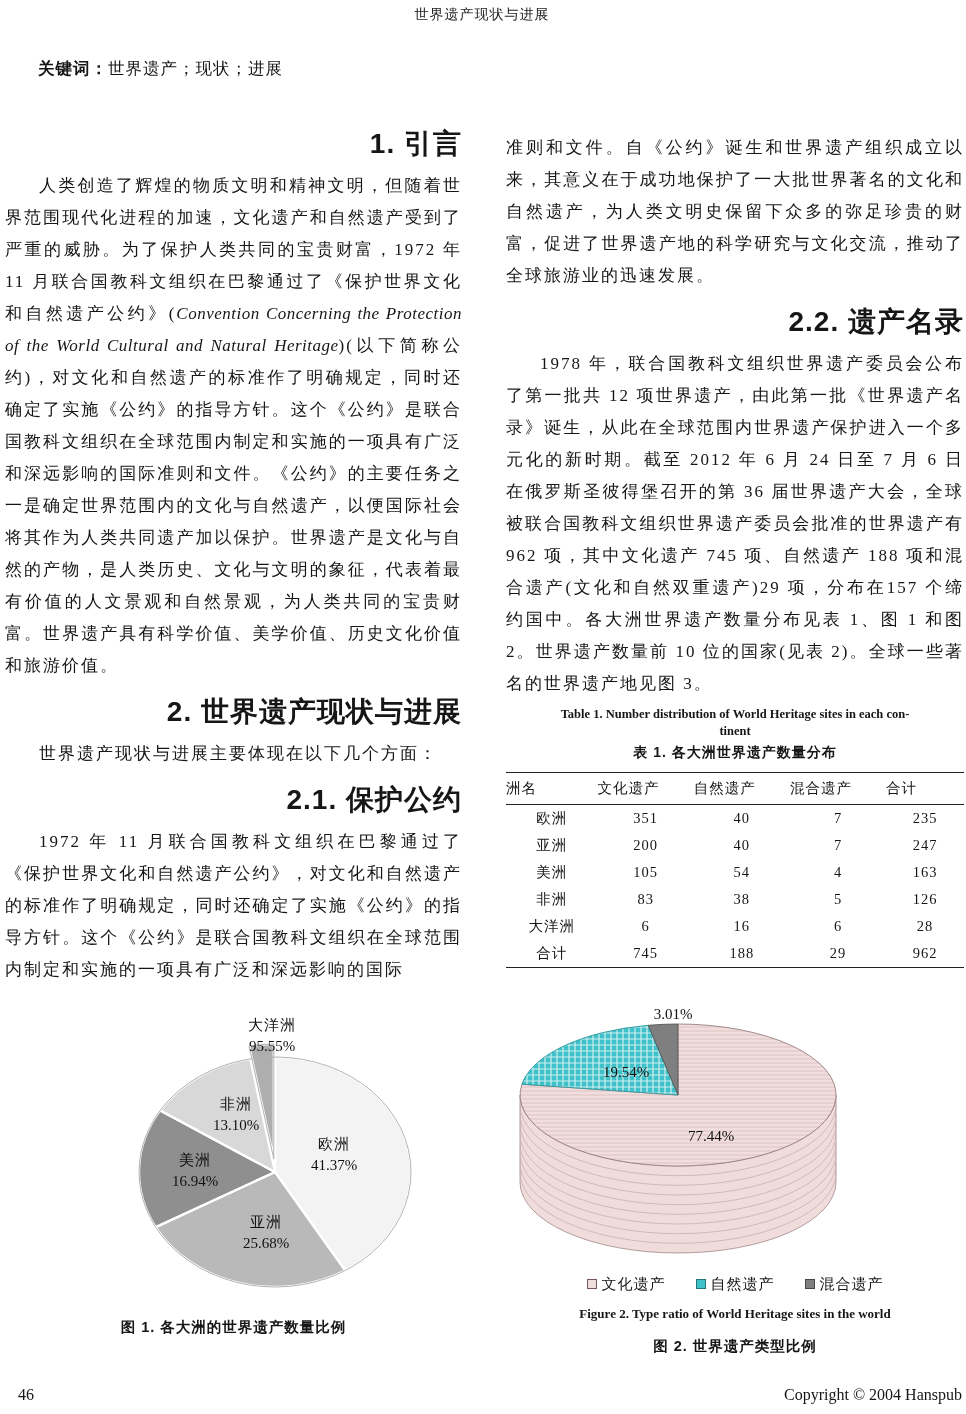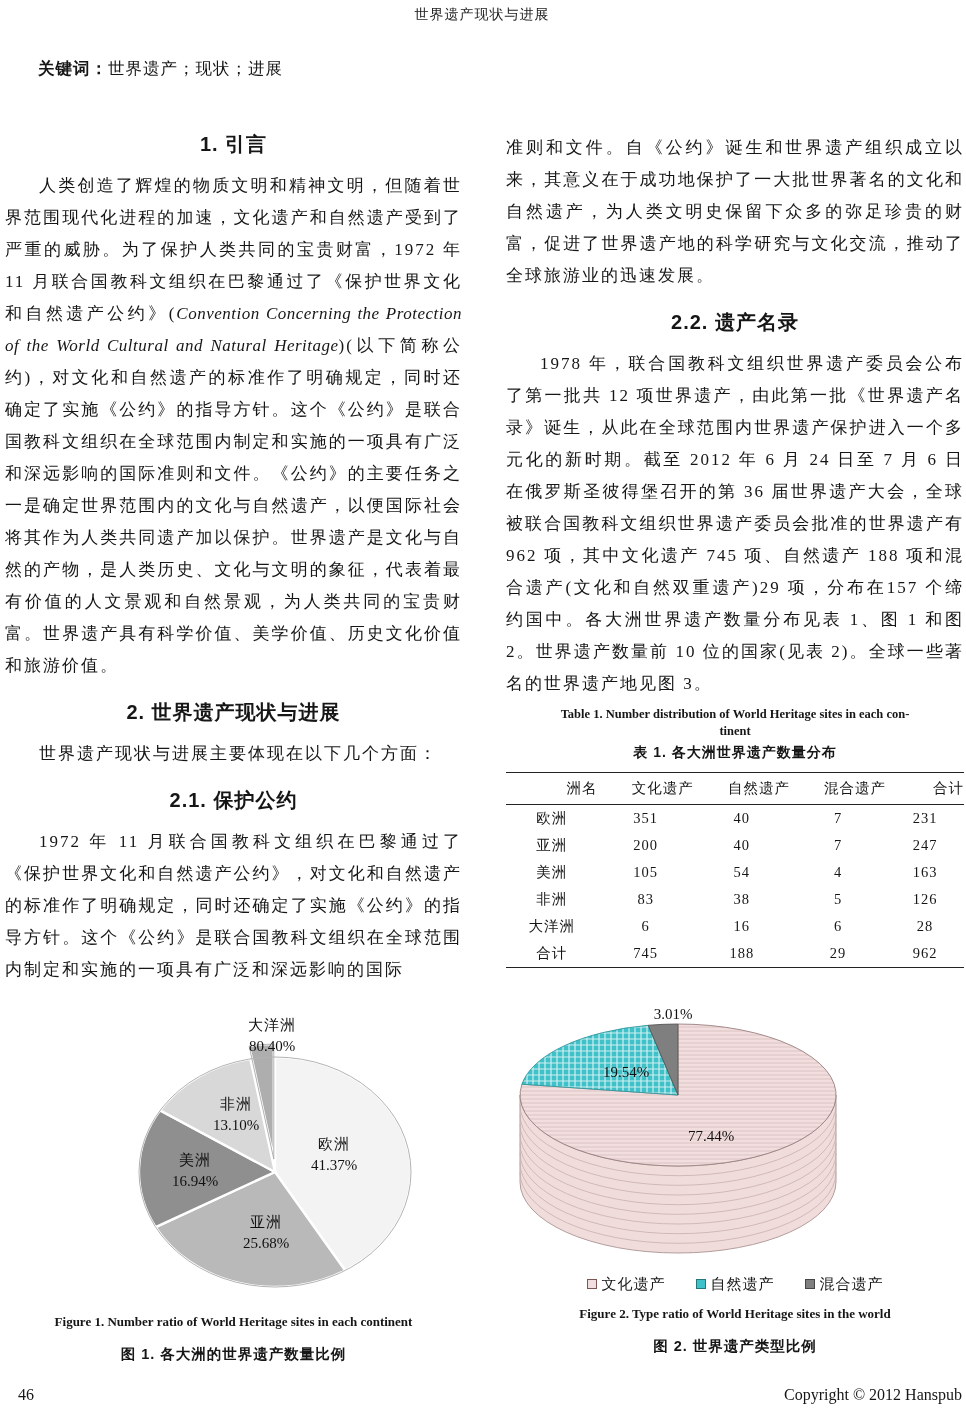--- a/index.html
+++ b/index.html
@@ -18,34 +18,34 @@
     position:absolute;top:124px;width:457px;font-size:17px;line-height:32px;
     text-align:justify;letter-spacing:2px;
   }
   .col-left{left:5px;}
   .col-right{left:506px;width:458px;padding-top:8px;}
   p.body-para{margin:0;text-indent:2em;}
   p.no-indent{text-indent:0;}
   .italic-en{font-style:italic;letter-spacing:0.5px;}
   h2.sec{
     font-family:"Liberation Sans","DejaVu Sans",sans-serif;font-weight:bold;
-    font-size:20px;line-height:28px;letter-spacing:1px;margin:16px 0 12px 0;
-    text-align:center;
+    font-size:28px;line-height:28px;letter-spacing:1px;margin:16px 0 12px 0;
+    text-align:right;
   }
   h2.first{margin-top:6px;}
   
   .tbl-caption{text-align:center;font-weight:bold;margin-top:6px;}
   .tbl-caption .en{display:block;white-space:pre-line;font-size:12.5px;line-height:17px;letter-spacing:0;}
   .tbl-caption .zh{display:block;font-family:"Liberation Sans","DejaVu Sans",sans-serif;font-size:14px;line-height:24px;letter-spacing:1px;}
   table.t1{
     width:100%;border-collapse:collapse;margin-top:8px;font-size:14.5px;
     letter-spacing:1px;line-height:19px;border-top:1.6px solid #222;border-bottom:1.6px solid #222;
     table-layout:fixed;
   }
-  table.t1 th{font-weight:normal;text-align:right;padding:6px 0;border-bottom:1.4px solid #222;}
+  table.t1 th{font-weight:normal;text-align:left;padding:6px 0;border-bottom:1.4px solid #222;}
   table.t1 td{text-align:center;padding:4px 0;}
   table.t1 col.c0{width:20%;} table.t1 col.c1{width:21%;} table.t1 col.c2{width:21%;}
   table.t1 col.c3{width:21%;} table.t1 col.c4{width:17%;}
   
   .figbox{position:relative;letter-spacing:0;text-align:left;}
   .fig1{height:292px;margin-top:26px;}
   .fig2{height:296px;margin-top:32px;}
   .figbox svg{position:absolute;left:0;top:0;}
   .pie-label{
     position:absolute;text-align:center;font-size:15px;line-height:21px;
@@ -92,37 +92,36 @@
           <path d="M270.0,160.0 L270.0,45.0 A136,115 0 0 1 340.2,258.5 Z" fill="#f3f3f3" stroke="#ffffff" stroke-width="2.4"></path>
           <path d="M270.0,160.0 L340.2,258.5 A136,115 0 0 1 150.6,215.1 Z" fill="#b9b9b9" stroke="#ffffff" stroke-width="2.4"></path>
           <path d="M270.0,160.0 L150.6,215.1 A136,115 0 0 1 155.1,98.4 Z" fill="#8f8f8f" stroke="#ffffff" stroke-width="2.4"></path>
           <path d="M270.0,160.0 L155.1,98.4 A136,115 0 0 1 245.3,46.9 Z" fill="#d8d8d8" stroke="#ffffff" stroke-width="2.4"></path>
           <path d="M268.8,147.1 L244.1,34.0 A136,115 0 0 1 268.8,32.1 Z" fill="#aeaeae" stroke="#ffffff" stroke-width="2.4"></path>
           <path d="M268.8,147.1 L244.1,34.0 A136,115 0 0 1 268.8,32.1 Z" fill="none" stroke="#a9a9a9" stroke-width="0.9"></path>
           <ellipse cx="270" cy="160" rx="136" ry="115" fill="none" stroke="#b3b3b3" stroke-width="1"></ellipse>
         </g>
     </svg>
     <div class="pie-label" style="left:267px;top:3px;">
-      <span>大洋洲</span><br><span class="pct">80.40%</span>
+      <span>大洋洲</span><br><span class="pct">95.55%</span>
     </div>
     <div class="pie-label" style="left:231px;top:82px;">
       <span>非洲</span><br><span class="pct">13.10%</span>
     </div>
     <div class="pie-label" style="left:329px;top:122px;">
       <span>欧洲</span><br><span class="pct">41.37%</span>
     </div>
     <div class="pie-label" style="left:190px;top:138px;">
       <span>美洲</span><br><span class="pct">16.94%</span>
     </div>
     <div class="pie-label" style="left:261px;top:200px;">
       <span>亚洲</span><br><span class="pct">25.68%</span>
     </div>
   </div>
   <div class="fig-caption">
-    <span class="en">Figure 1. Number ratio of World Heritage sites in each continent</span>
     <span class="zh">图 1. 各大洲的世界遗产数量比例</span>
   </div>
 </div>
 
 <div class="col col-right">
   <p class="body-para no-indent">准则和文件。自《公约》诞生和世界遗产组织成立以来，其意义在于成功地保护了一大批世界著名的文化和自然遗产，为人类文明史保留下众多的弥足珍贵的财富，促进了世界遗产地的科学研究与文化交流，推动了全球旅游业的迅速发展。</p>
 
   <h2 class="sec">2.2. 遗产名录</h2>
   <p class="body-para">1978 年，联合国教科文组织世界遗产委员会公布了第一批共 12 项世界遗产，由此第一批《世界遗产名录》诞生，从此在全球范围内世界遗产保护进入一个多元化的新时期。截至 2012 年 6 月 24 日至 7 月 6 日在俄罗斯圣彼得堡召开的第 36 届世界遗产大会，全球被联合国教科文组织世界遗产委员会批准的世界遗产有 962 项，其中文化遗产 745 项、自然遗产 188 项和混合遗产(文化和自然双重遗产)29 项，分布在157 个缔约国中。各大洲世界遗产数量分布见表 1、图 1 和图 2。世界遗产数量前 10 位的国家(见表 2)。全球一些著名的世界遗产地见图 3。</p>
 
@@ -147,21 +146,21 @@
           <th>混合遗产</th>
           <th>合计</th>
         </tr>
       </thead>
     <tbody id="t1-body">
         <tr>
           <td>欧洲</td>
           <td>351</td>
           <td>40</td>
           <td>7</td>
-          <td>231</td>
+          <td>235</td>
         </tr>
         <tr>
           <td>亚洲</td>
           <td>200</td>
           <td>40</td>
           <td>7</td>
           <td>247</td>
         </tr>
         <tr>
           <td>美洲</td>
@@ -245,13 +244,13 @@
       </span>
     </div>
   </div>
   <div class="fig-caption">
     <span class="en">Figure 2. Type ratio of World Heritage sites in the world</span>
     <span class="zh">图 2. 世界遗产类型比例</span>
   </div>
 </div>
 
 <div class="page-num">46</div>
-<div class="copyright">Copyright © 2012 Hanspub</div>
+<div class="copyright">Copyright © 2004 Hanspub</div>
 
 </body></html>

